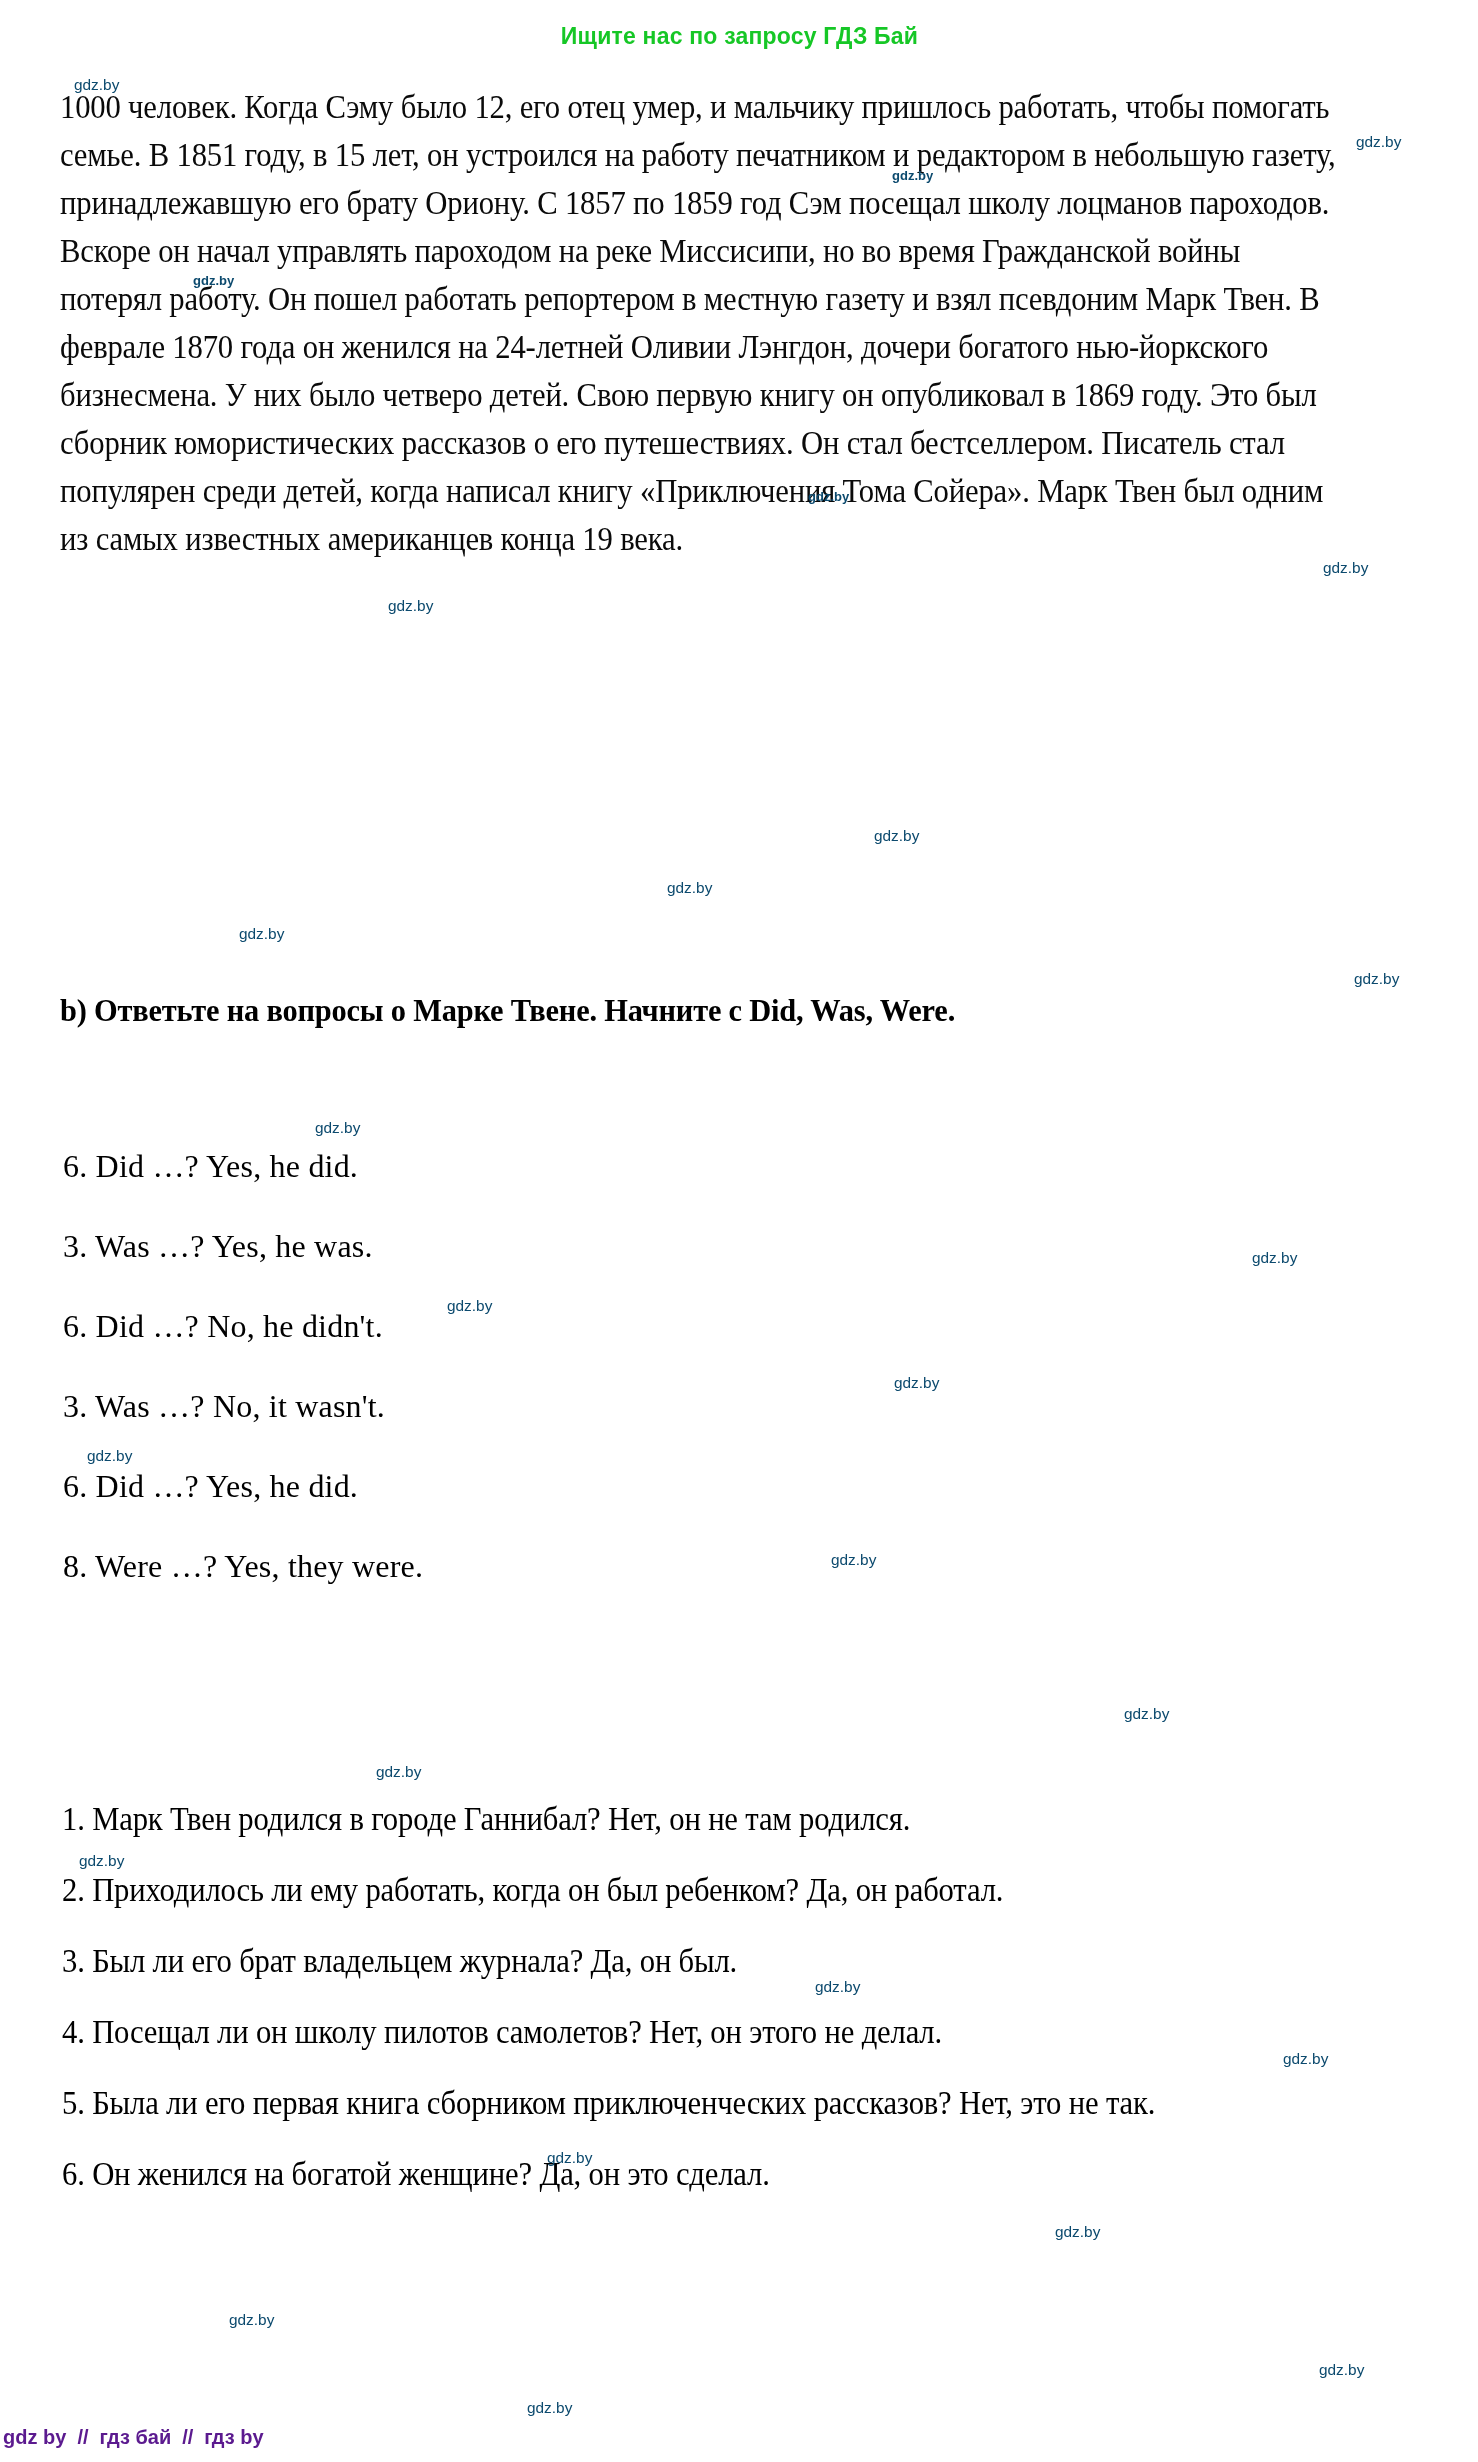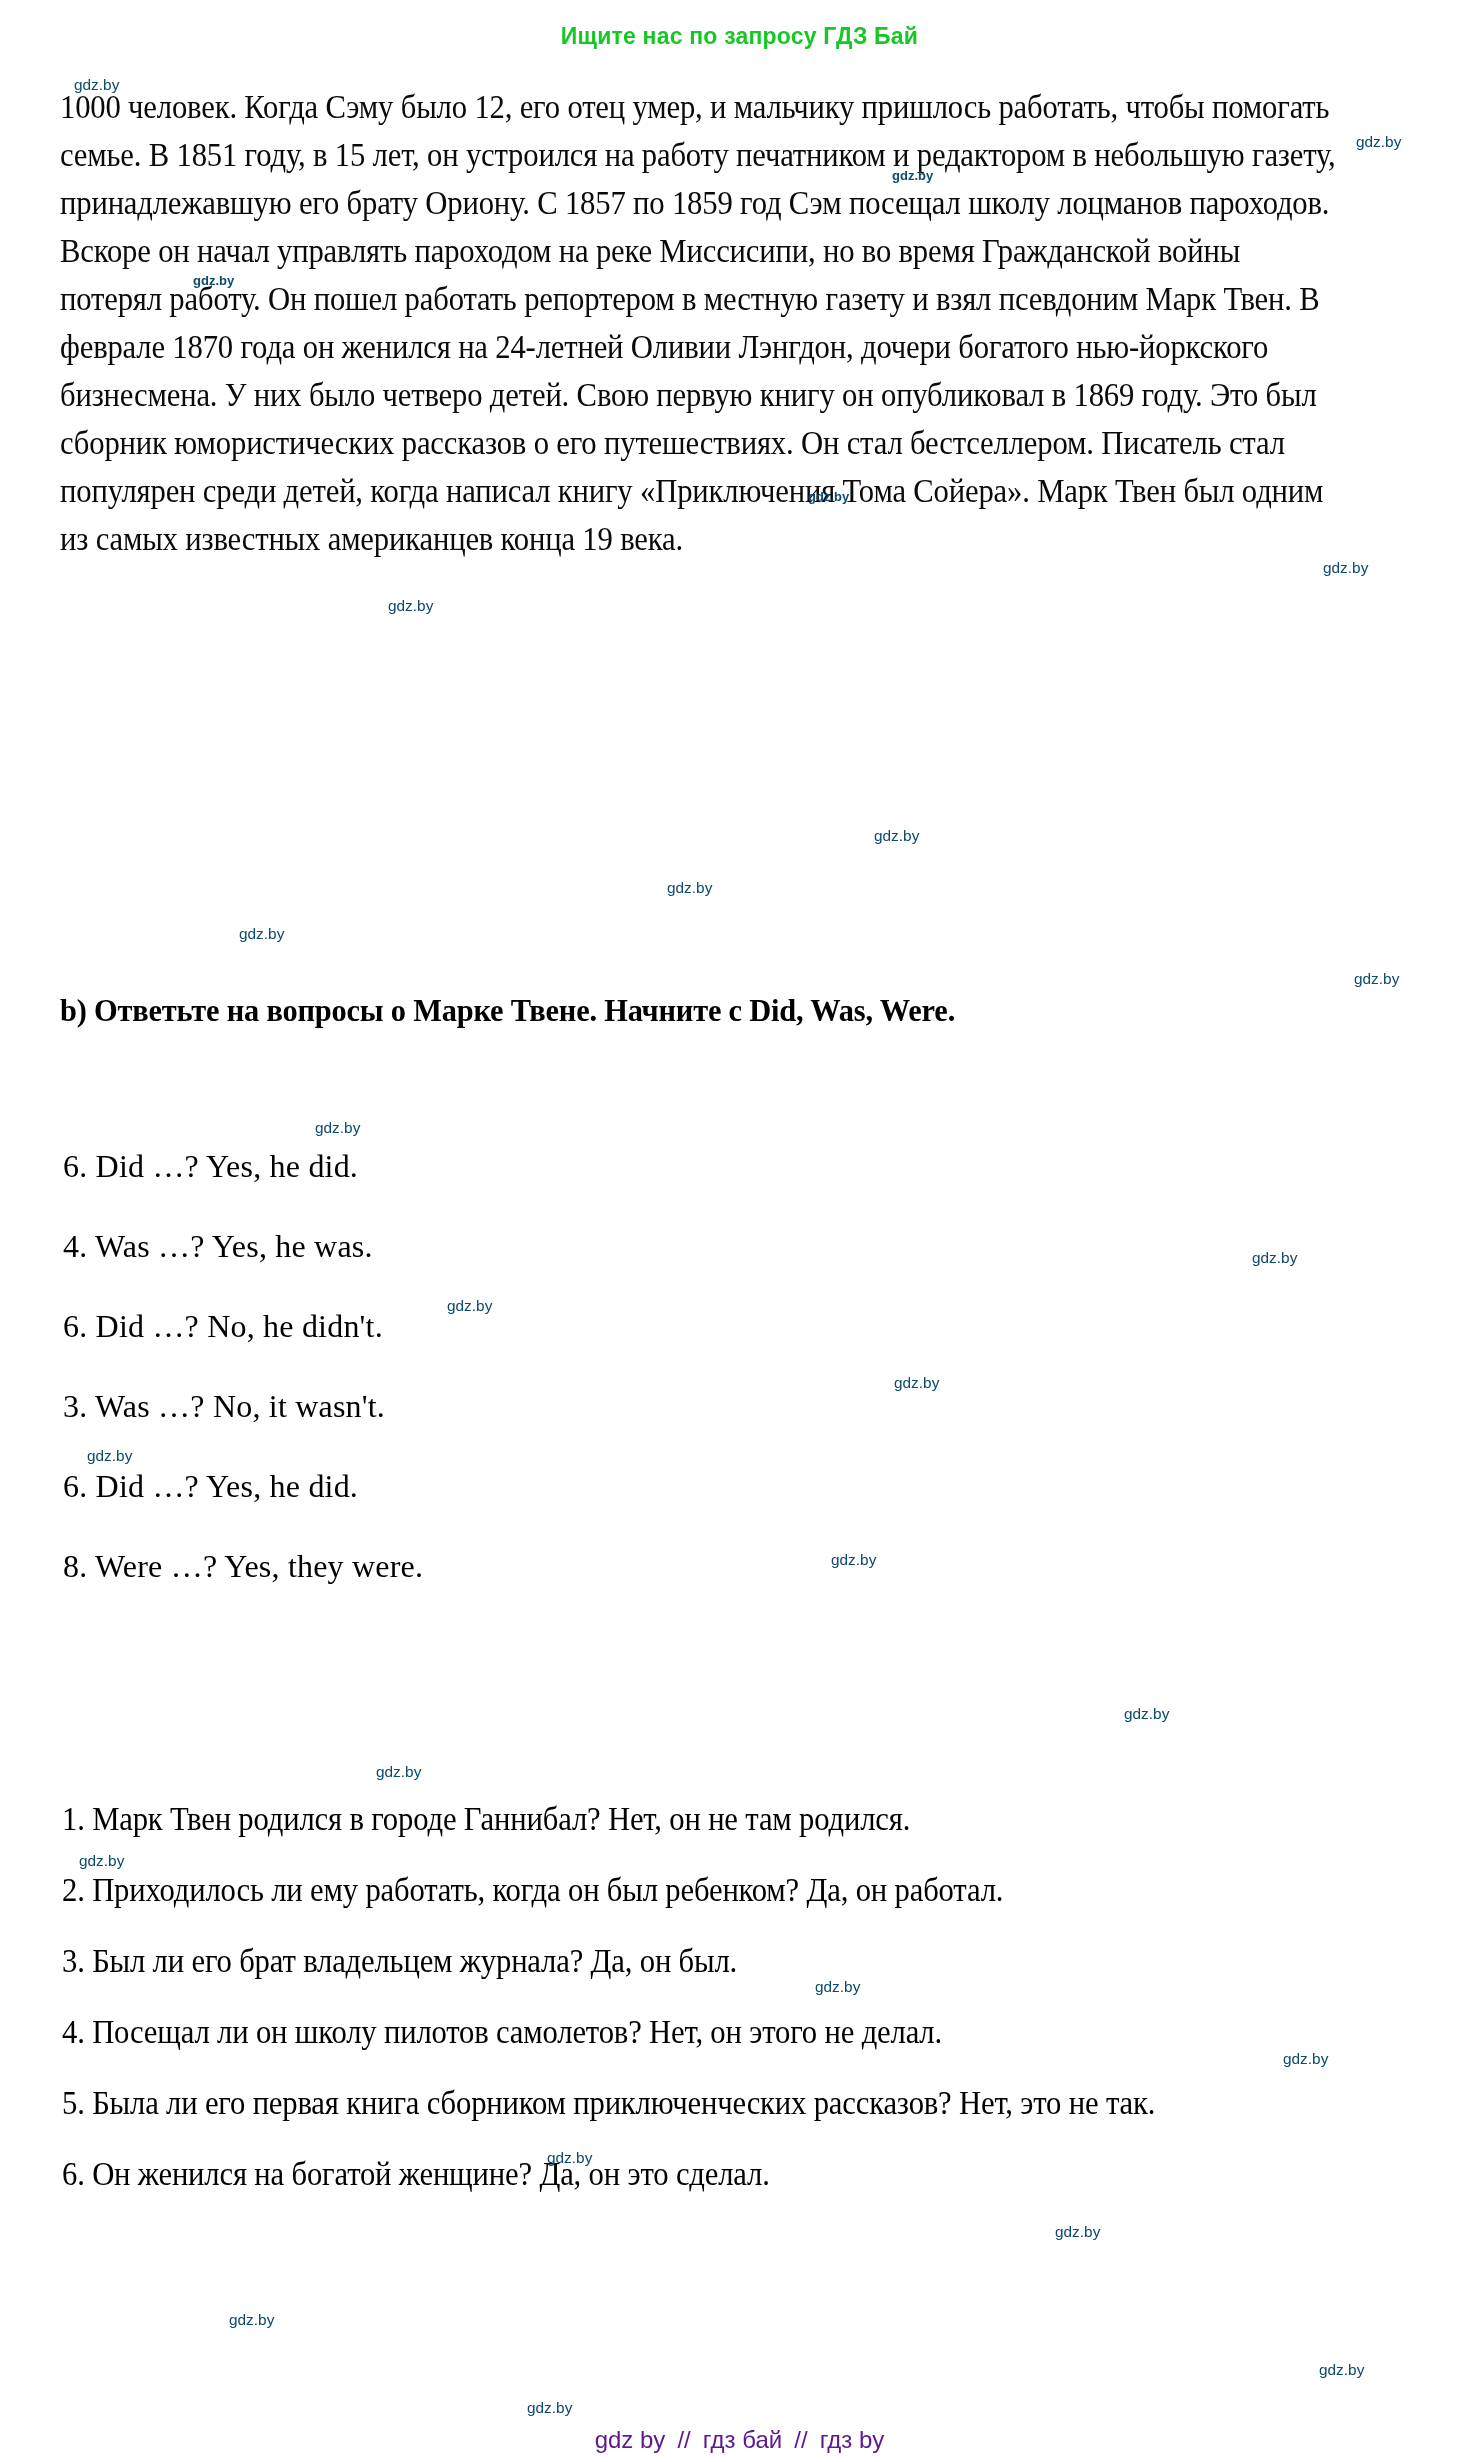--- a/index.html
+++ b/index.html
@@ -137,25 +137,26 @@
     font-size: 13px;
     font-weight: 700;
   }
 
   
   .footer-links {
     position: absolute;
     left: 0;
     top: 2426px;
     width: 1479px;
-    text-align: center;
+    text-align: left;
     font-family: "Liberation Sans", "DejaVu Sans", sans-serif;
-    font-size: 24px;
+    font-size: 20px;
     color: #5b1a8f;
     white-space: nowrap;
+    font-weight: bold;
   }
   .footer-links a,
   .footer-links span.flink {
     color: #5b1a8f;
     text-decoration: none;
     margin: 0 3.1px;
   }
   .footer-sep {
     color: #5b1a8f;
     margin: 0 2.3px;
@@ -171,21 +172,21 @@
   </div>
 
   <div class="content">
     <p class="ru-body paragraph">1000 человек. Когда Сэму было 12, его отец умер, и мальчику пришлось работать, чтобы помогать семье. В 1851 году, в 15 лет, он устроился на работу печатником и редактором в небольшую газету, принадлежавшую его брату Ориону. С 1857 по 1859 год Сэм посещал школу лоцманов пароходов. Вскоре он начал управлять пароходом на реке Миссисипи, но во время Гражданской войны потерял работу. Он пошел работать репортером в местную газету и взял псевдоним Марк Твен. В феврале 1870 года он женился на 24-летней Оливии Лэнгдон, дочери богатого нью-йоркского бизнесмена. У них было четверо детей. Свою первую книгу он опубликовал в 1869 году. Это был сборник юмористических рассказов о его путешествиях. Он стал бестселлером. Писатель стал популярен среди детей, когда написал книгу «Приключения Тома Сойера». Марк Твен был одним из самых известных американцев конца 19 века.</p>
   </div>
 
   <div class="section-heading">b) Ответьте на вопросы о Марке Твене. Начните с Did, Was, Were.</div>
 
   <div class="answers-en">
     <p class="answer-en">6. Did …? Yes, he did.</p>
-    <p class="answer-en">4. Was …? Yes, he was.</p>
+    <p class="answer-en">3. Was …? Yes, he was.</p>
     <p class="answer-en">6. Did …? No, he didn't.</p>
     <p class="answer-en">3. Was …? No, it wasn't.</p>
     <p class="answer-en">6. Did …? Yes, he did.</p>
     <p class="answer-en">8. Were …? Yes, they were.</p>
   </div>
 
   <div class="answers-ru">
     <p class="answer-ru">1. Марк Твен родился в городе Ганнибал? Нет, он не там родился.</p>
     <p class="answer-ru">2. Приходилось ли ему работать, когда он был ребенком? Да, он работал.</p>
     <p class="answer-ru">3. Был ли его брат владельцем журнала? Да, он был.</p>

